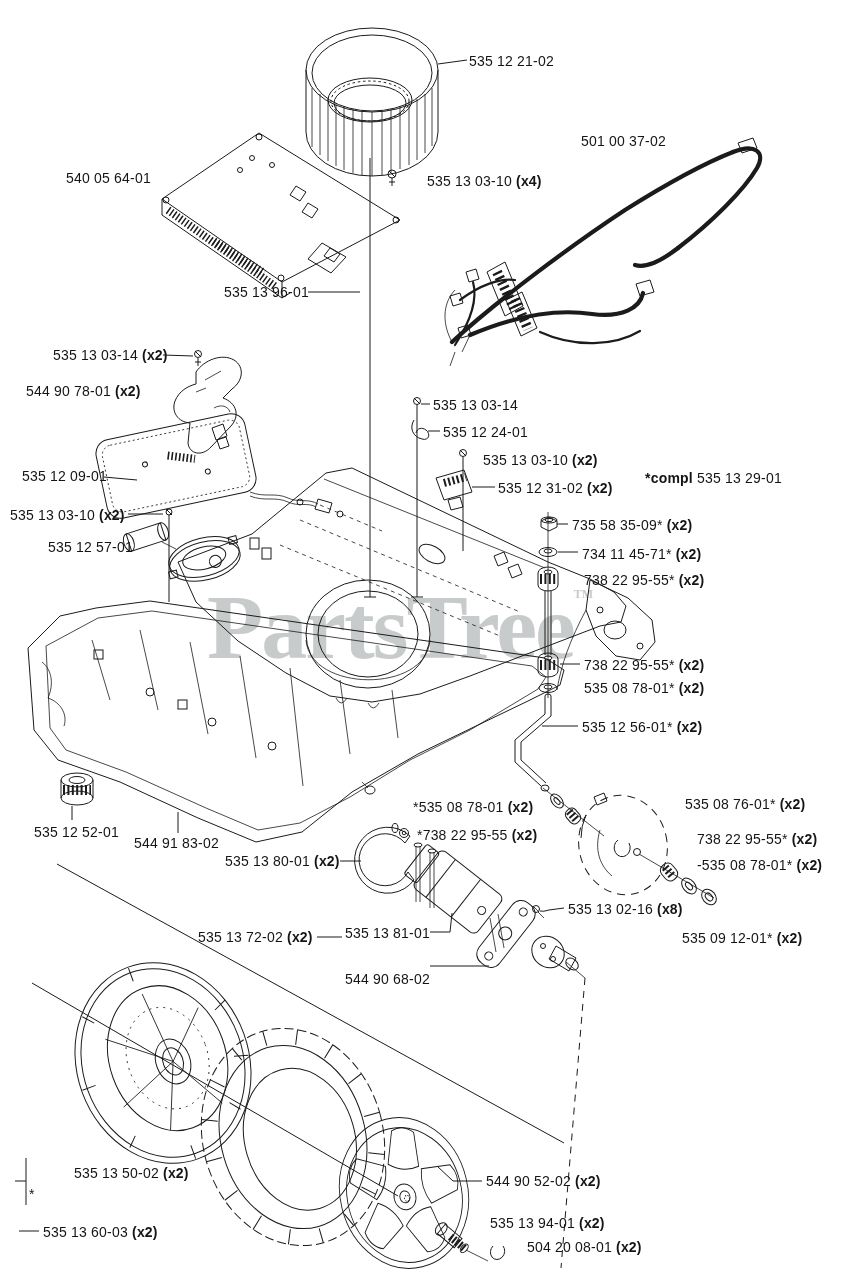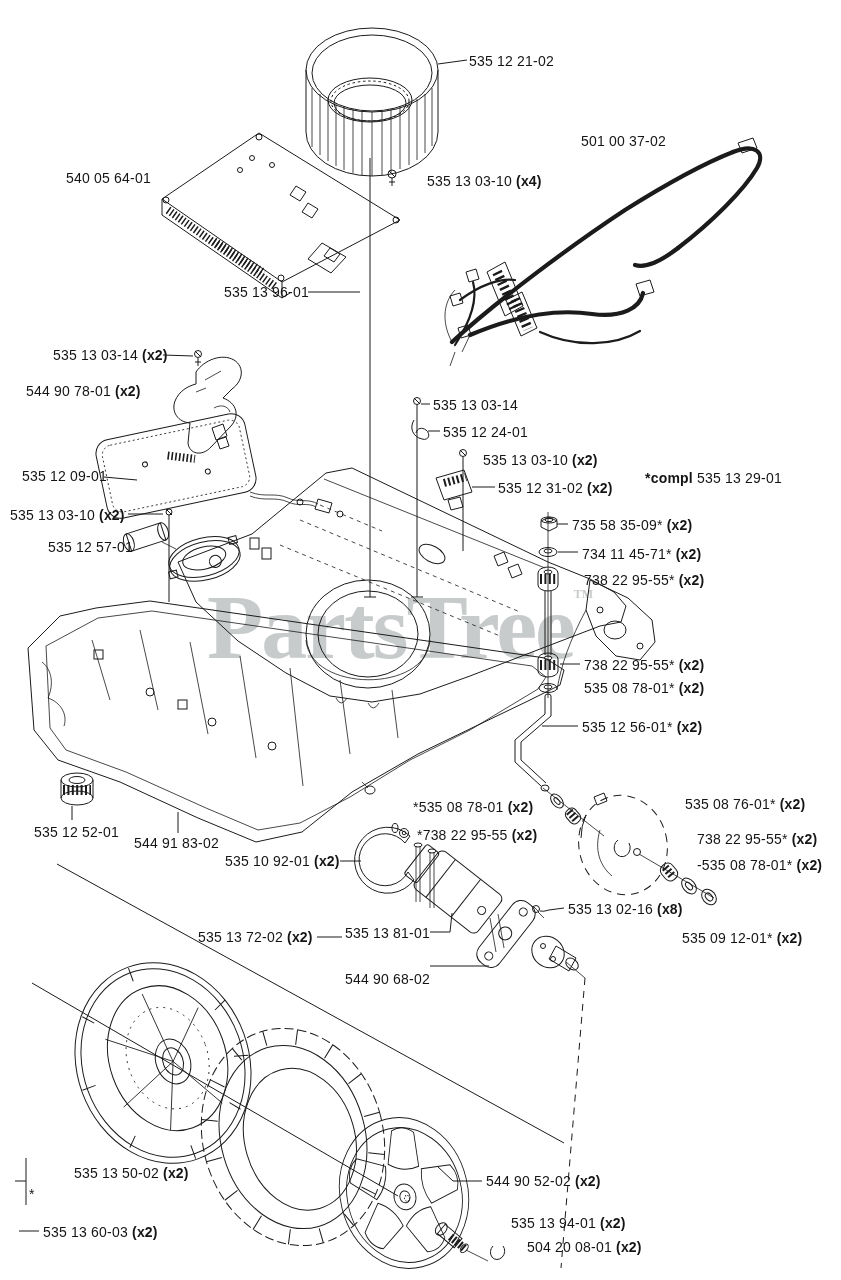--- a/index.html
+++ b/index.html
@@ -427,26 +427,26 @@
       <div class="label" style="left: 584px; top: 657px;"><span>738 22 95-55*</span> <b>(x2)</b></div>
       <div class="label" style="left: 584px; top: 680px;"><span>535 08 78-01*</span> <b>(x2)</b></div>
       <div class="label" style="left: 582px; top: 719px;"><span>535 12 56-01*</span> <b>(x2)</b></div>
       <div class="label" style="left: 413px; top: 799px;"><span>*535 08 78-01</span> <b>(x2)</b></div>
       <div class="label" style="left: 417px; top: 827px;"><span>*738 22 95-55</span> <b>(x2)</b></div>
       <div class="label" style="left: 685px; top: 796px;"><span>535 08 76-01*</span> <b>(x2)</b></div>
       <div class="label" style="left: 697px; top: 831px;"><span>738 22 95-55*</span> <b>(x2)</b></div>
       <div class="label" style="left: 697px; top: 857px;"><span>-535 08 78-01*</span> <b>(x2)</b></div>
       <div class="label" style="left: 34px; top: 824px;"><span>535 12 52-01</span></div>
       <div class="label" style="left: 134px; top: 835px;"><span>544 91 83-02</span></div>
-      <div class="label" style="left: 225px; top: 853px;"><span>535 10 92-01</span> <b>(x2)</b></div>
+      <div class="label" style="left: 225px; top: 853px;"><span>535 13 80-01</span> <b>(x2)</b></div>
       <div class="label" style="left: 568px; top: 901px;"><span>535 13 02-16</span> <b>(x8)</b></div>
       <div class="label" style="left: 682px; top: 930px;"><span>535 09 12-01*</span> <b>(x2)</b></div>
       <div class="label" style="left: 198px; top: 929px;"><span>535 13 72-02</span> <b>(x2)</b></div>
       <div class="label" style="left: 345px; top: 925px;"><span>535 13 81-01</span></div>
       <div class="label" style="left: 345px; top: 959px; margin-top: 12px;"><span>544 90 68-02</span></div>
       <div class="label" style="left: 30px; top: 1165px; margin-left: 44px;"><span>535 13 50-02</span> <b>(x2)</b></div>
       <div class="label" style="left: 29px; top: 1186px;"><span>*</span></div>
       <div class="label" style="left: 43px; top: 1224px;"><span>535 13 60-03</span> <b>(x2)</b></div>
       <div class="label" style="left: 486px; top: 1173px;"><span>544 90 52-02</span> <b>(x2)</b></div>
-      <div class="label" style="left: 511px; top: 1215px;"><span>535 13 94-01</span> <b>(x2)</b></div>
+      <div class="label" style="left: 490px; top: 1215px;"><span>535 13 94-01</span> <b>(x2)</b></div>
       <div class="label" style="left: 527px; top: 1239px;"><span>504 20 08-01</span> <b>(x2)</b></div>
     </div>
 </div>
 
 </body></html>

